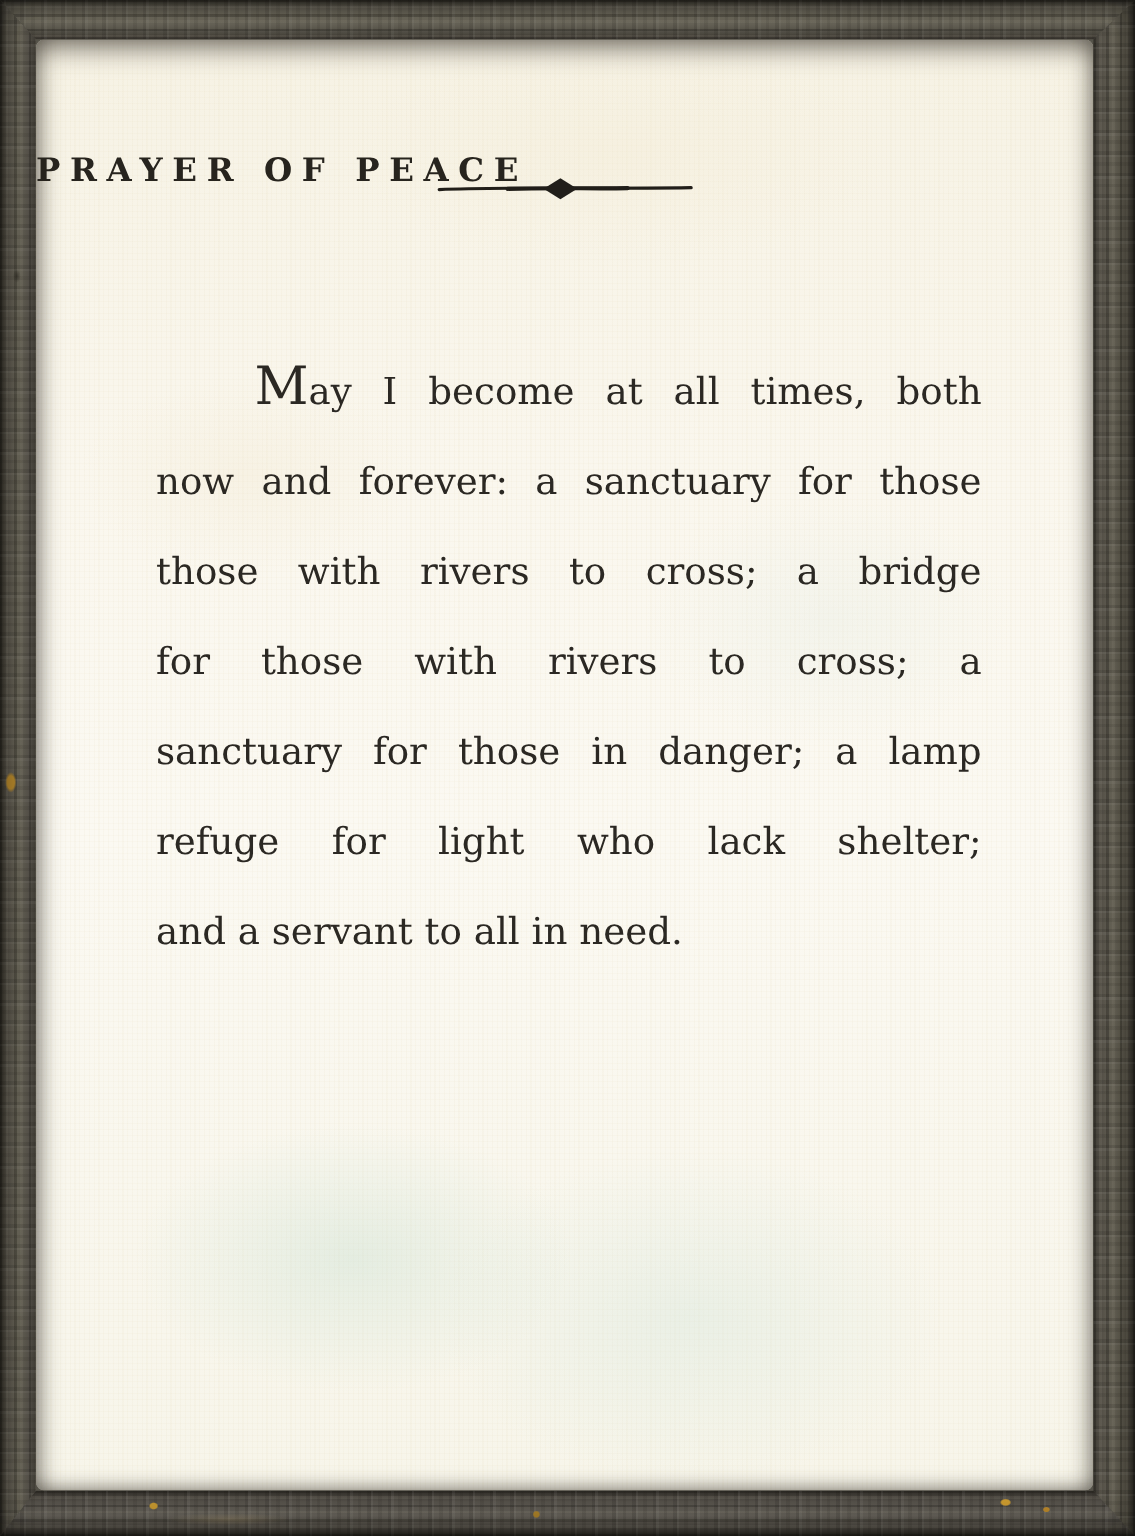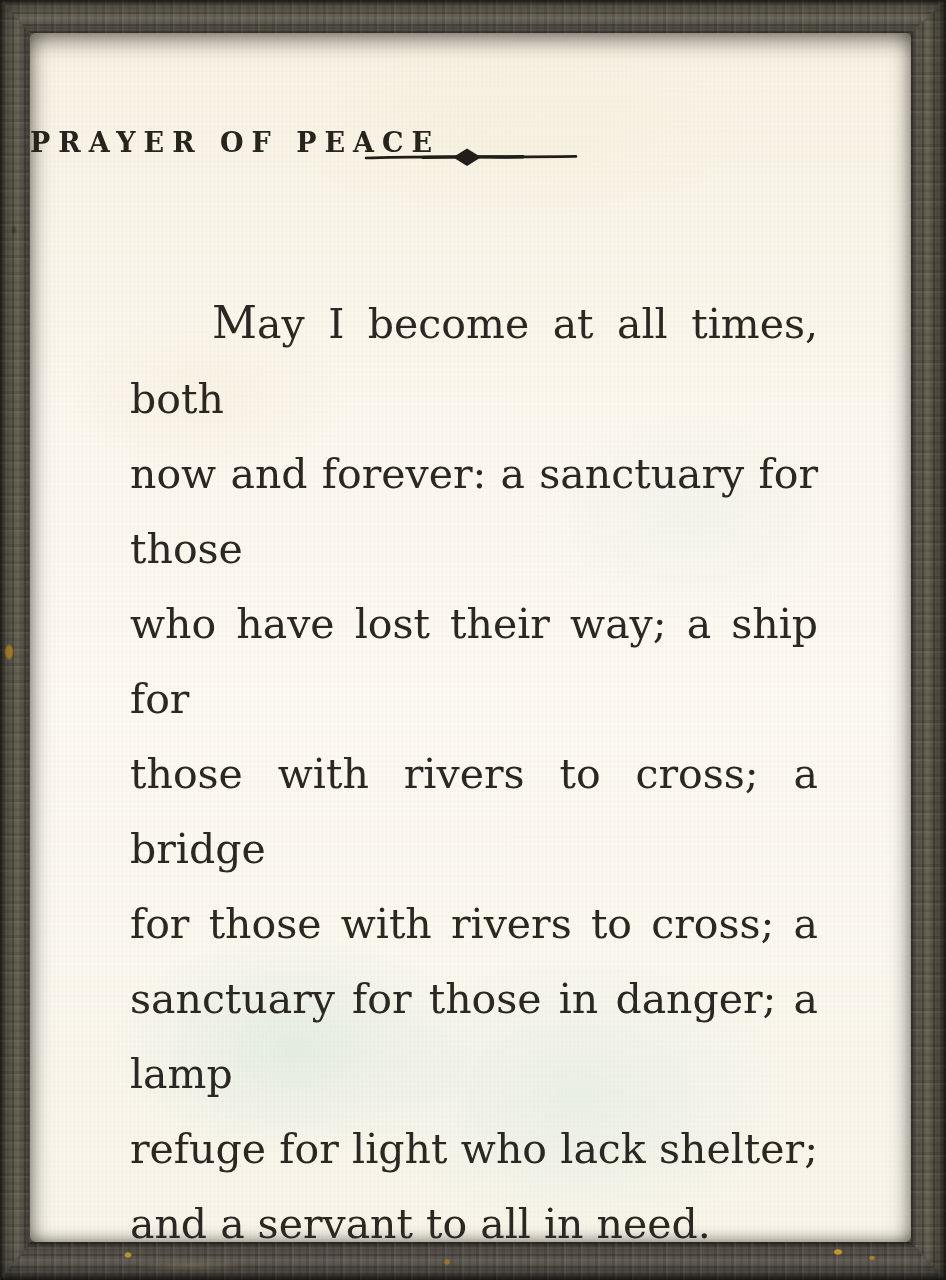--- a/index.html
+++ b/index.html
@@ -72,21 +72,21 @@
   .print-title {
     position:absolute; top:52px; left:0; right:0;
     font-size:27px; font-weight:700; letter-spacing:8px;
     color:#27241e;
     margin-top:42px;
   }
   .divider { position:absolute; top:114px; left:50%; transform:translateX(-50%); }
 
   .prayer { position:absolute; top:252px; left:100px; right:93px; color:#2b2823; }
   .line {
-    font-size:41px; line-height:75px;
+    font-size:31px; line-height:75px;
     text-align:justify; text-align-last:justify;
   }
   .line.first { text-indent:82px; }
   .line.first::first-letter { font-size:44px; }
   .line.last { text-align:left; text-align-last:left; }
 </style>
 </head>
 <body>
 
 <div class="scene">
@@ -104,21 +104,20 @@
       <svg width="216" height="20" viewBox="0 0 216 20" aria-hidden="true">
         <path d="M3,11 C 55,8.6 120,10.8 213,9.4" fill="none" stroke="#211e19" stroke-width="2.6" stroke-linecap="round"></path>
         <path d="M60,10.4 C 100,9.2 130,10.4 160,9.8" fill="none" stroke="#211e19" stroke-width="3.4" stroke-linecap="round"></path>
         <polygon points="104,1.5 118,10.3 104,19 90,10.3" fill="#211e19"></polygon>
       </svg>
     </div>
 
     <div class="prayer">
       <div class="line first">May I become at all times, both</div>
       <div class="line">now and forever: a sanctuary for those</div>
-      <div class="line">who have lost their way; a ship for</div>
       <div class="line">those with rivers to cross; a bridge</div>
       <div class="line">for those with rivers to cross; a</div>
       <div class="line">sanctuary for those in danger; a lamp</div>
       <div class="line">refuge for light who lack shelter;</div>
       <div class="line last">and a servant to all in need.</div>
     </div>
 
   </div>
 
   <div class="vignette"></div>

